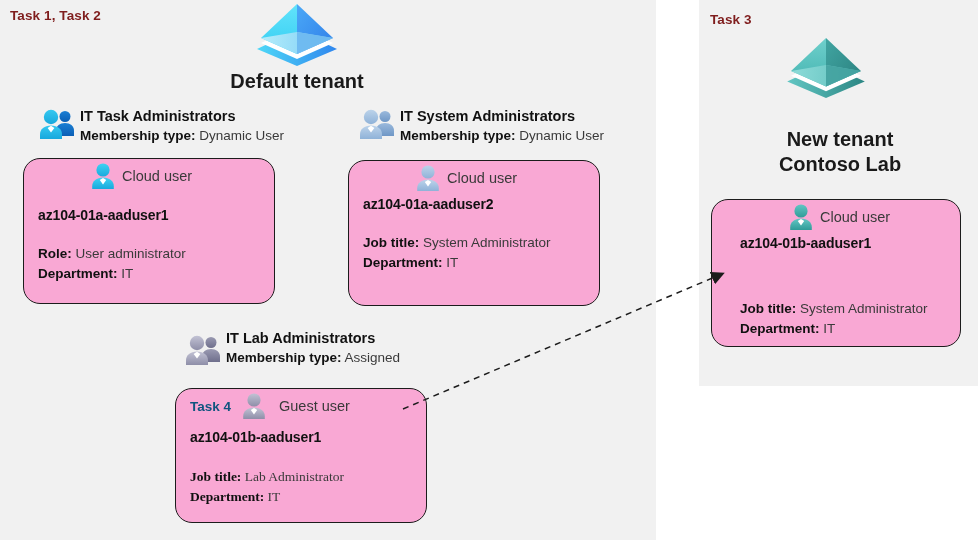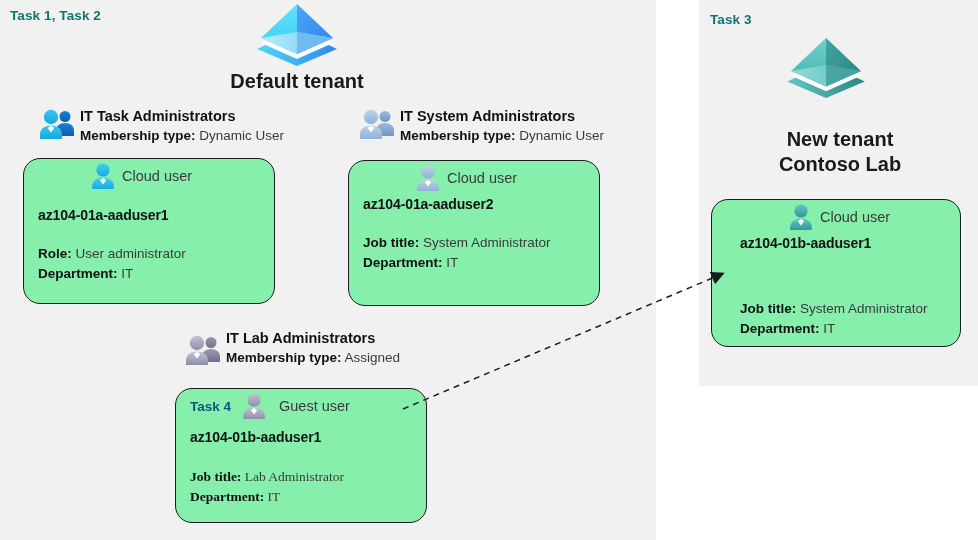--- a/index.html
+++ b/index.html
@@ -13,21 +13,21 @@
   }
   .panel{
     position:absolute;
     background:#f1f1f1;
   }
   #left-panel{left:0;top:0;width:656px;height:540px;}
   #right-panel{left:699px;top:0;width:279px;height:386px;}
 
   .task-label{
     position:absolute;
-    color:#0f766e;
+    color:#7f1d1d;
     font-weight:bold;
     font-size:13.5px;
     letter-spacing:.1px;
     white-space:nowrap;
   }
 
   .tenant-title{
     position:absolute;
     font-weight:bold;
     font-size:20px;
@@ -54,21 +54,21 @@
     display:block;
     line-height:19px;
   }
   .group .g-sub b{color:#111;font-weight:bold;}
 
   
   .card{
     position:absolute;
     border:1.4px solid #1c1c1c;
     border-radius:17px;
-    background:#86efac;
+    background:#f9a8d4;
     box-sizing:border-box;
   }
   .card-head{
     display:flex;
     align-items:center;
     gap:6px;
     height:34px;
     padding-left:14px;
   }
   .card-head .task-inline{

